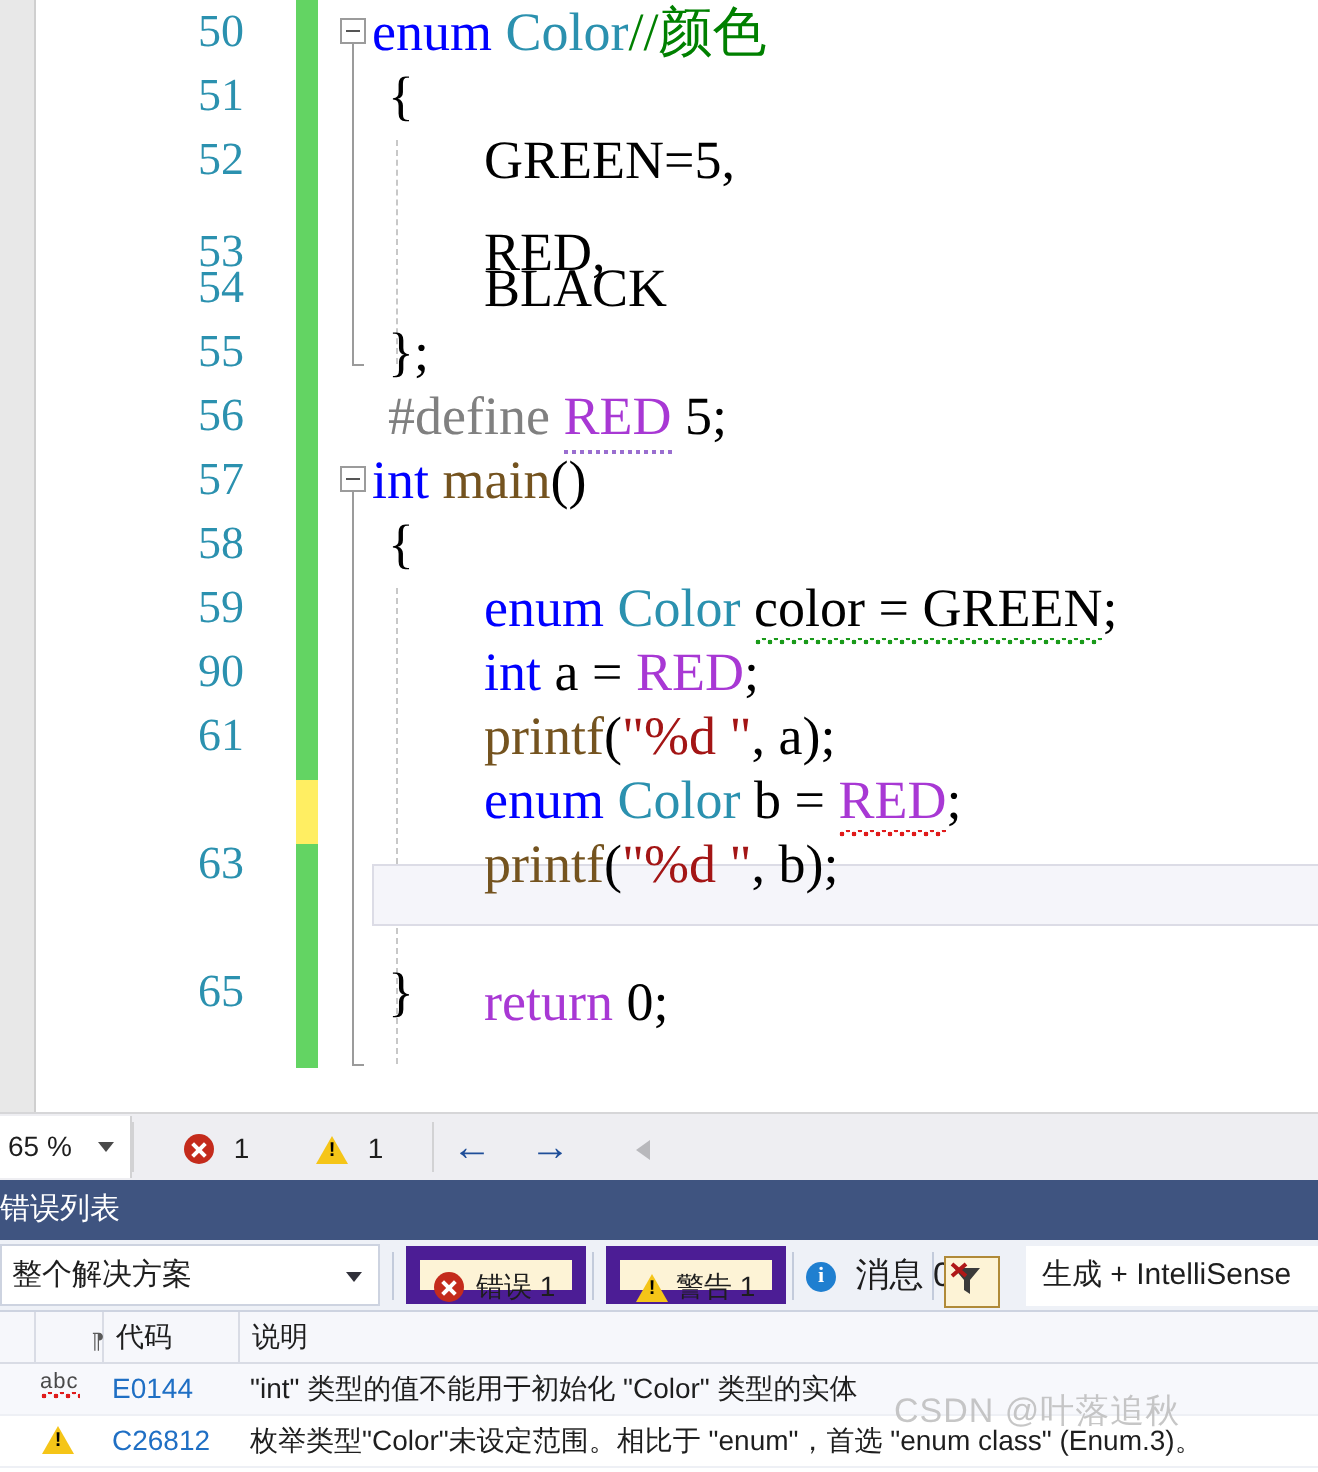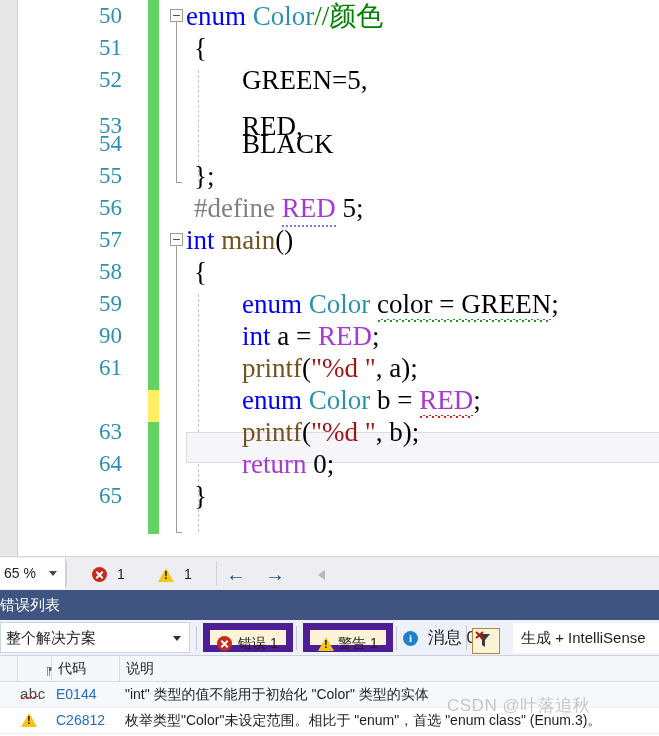--- a/index.html
+++ b/index.html
@@ -237,21 +237,21 @@
     transform:scaleX(-1);
   }
   .tr{
     position:absolute;left:0;width:659px;height:26px;
     border-bottom:1px solid #eef0f5;box-sizing:border-box;
   }
   .tr-0{top:26px;background:#f7f8fc;}
   .tr-1{top:52px;background:#ffffff;}
   .cell-icon{position:absolute;left:20px;top:3px;width:22px;height:20px;}
   .abc-icon{
-    position:absolute;left:0;top:0;font-size:15px;color:#4a4a4a;
+    position:absolute;left:0;top:0;font-size:11px;color:#4a4a4a;
     font-family:"Liberation Sans",sans-serif;letter-spacing:0.5px;
   }
   .abc-squig{
     position:absolute;left:0;top:11px;width:20px;height:4px;
     background-image:
       radial-gradient(circle at 2px 2px, #e01b1b 1.1px, rgba(0,0,0,0) 1.3px),
       radial-gradient(circle at 5px 0px, #e01b1b 1.1px, rgba(0,0,0,0) 1.3px);
     background-size:6px 4px;background-repeat:repeat-x;
   }
   .warn-tri2{
@@ -371,22 +371,21 @@
     <div class="row" style="position:absolute;top:384px;left:0;width:100%;">
       <div class="codetext" style="left:224px;"><span class="kw">enum</span> <span class="type">Color</span><span class="ident"> b = </span><span class="macro sq-red">RED</span><span class="punct">;</span></div>
     </div>
 
     <div class="row" style="position:absolute;top:416px;left:0;width:100%;">
       <div class="lineno">63</div>
       <div class="codetext" style="left:224px;"><span class="fn">printf</span><span class="punct">(</span><span class="str">"%d "</span><span class="punct">, b);</span></div>
     </div>
 
     <div class="row" style="position:absolute;top:448px;left:0;width:100%;">
-      <div class="lineno">64</div>
-      <div class="codetext" style="left:224px;"><span class="macro">return</span><span class="num"> 0;</span></div>
+      <div class="codetext" style="left:224px;margin-top:37px;"><span class="macro">return</span><span class="num"> 0;</span></div>
     </div>
 
     <div class="row" style="position:absolute;top:480px;left:0;width:100%;">
       <div class="lineno">65</div>
       <div class="codetext" style="left:176px;"><span class="punct">}</span></div>
     </div>
 
   </div>
 </div>
 

